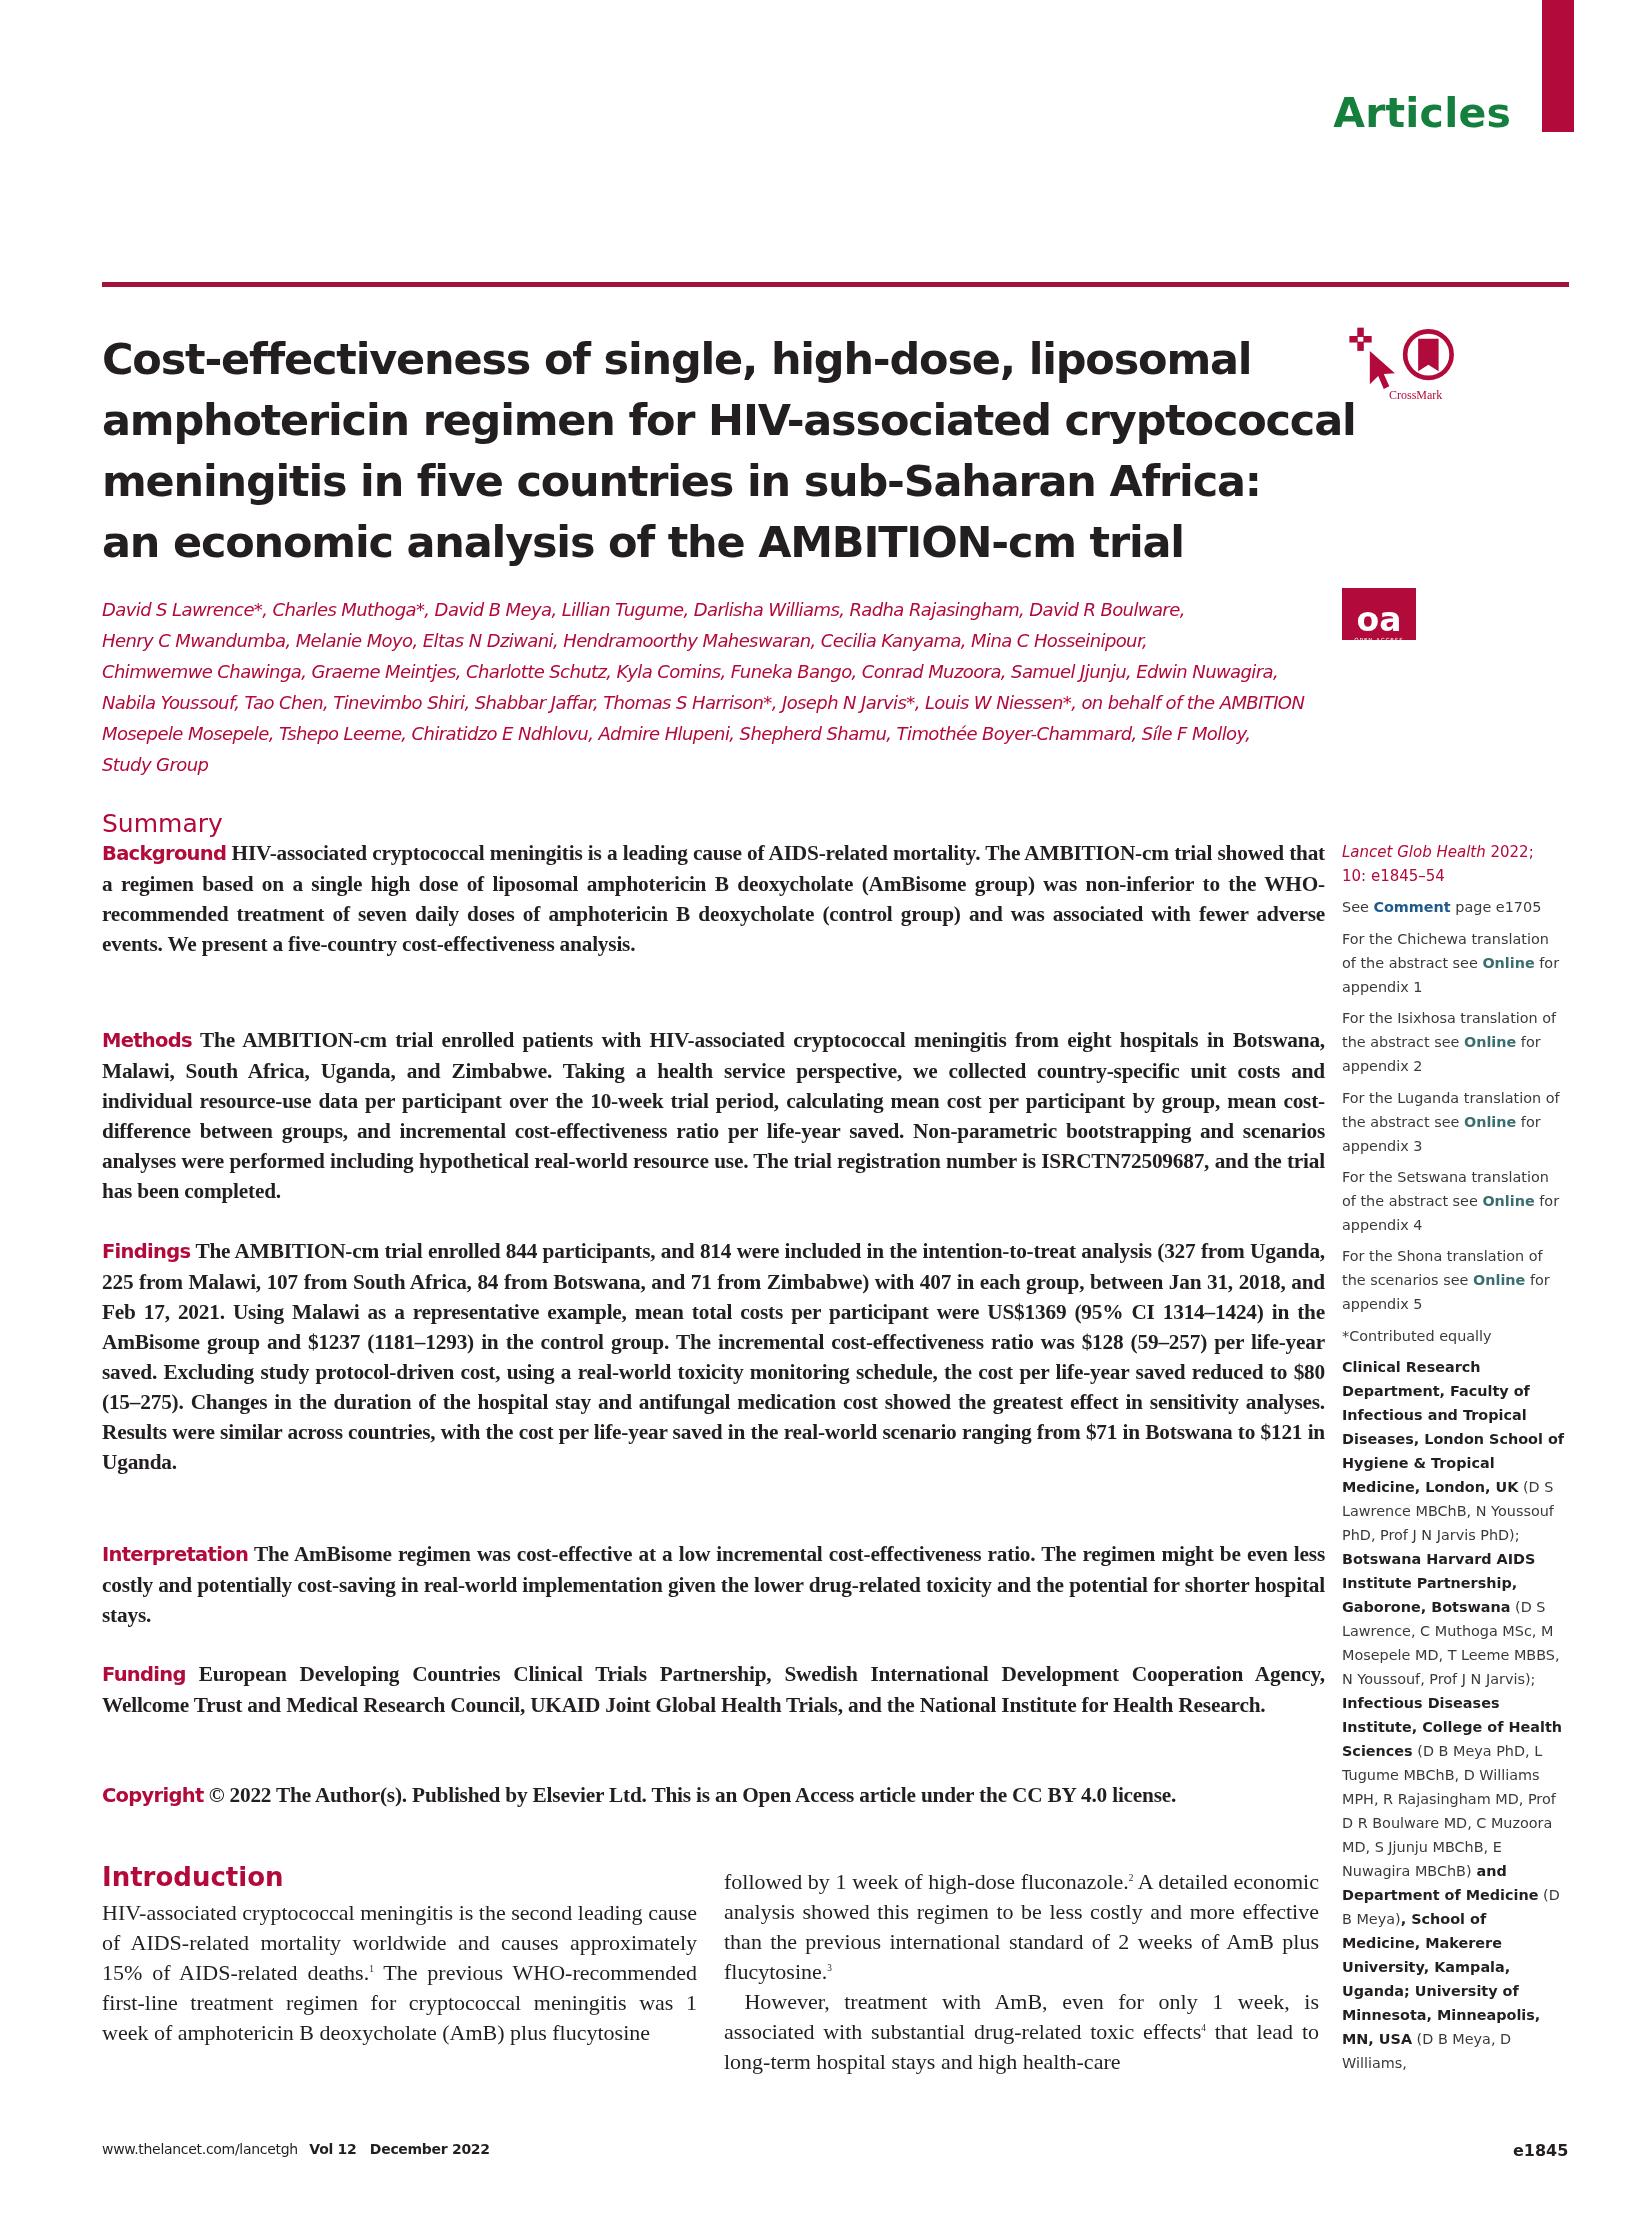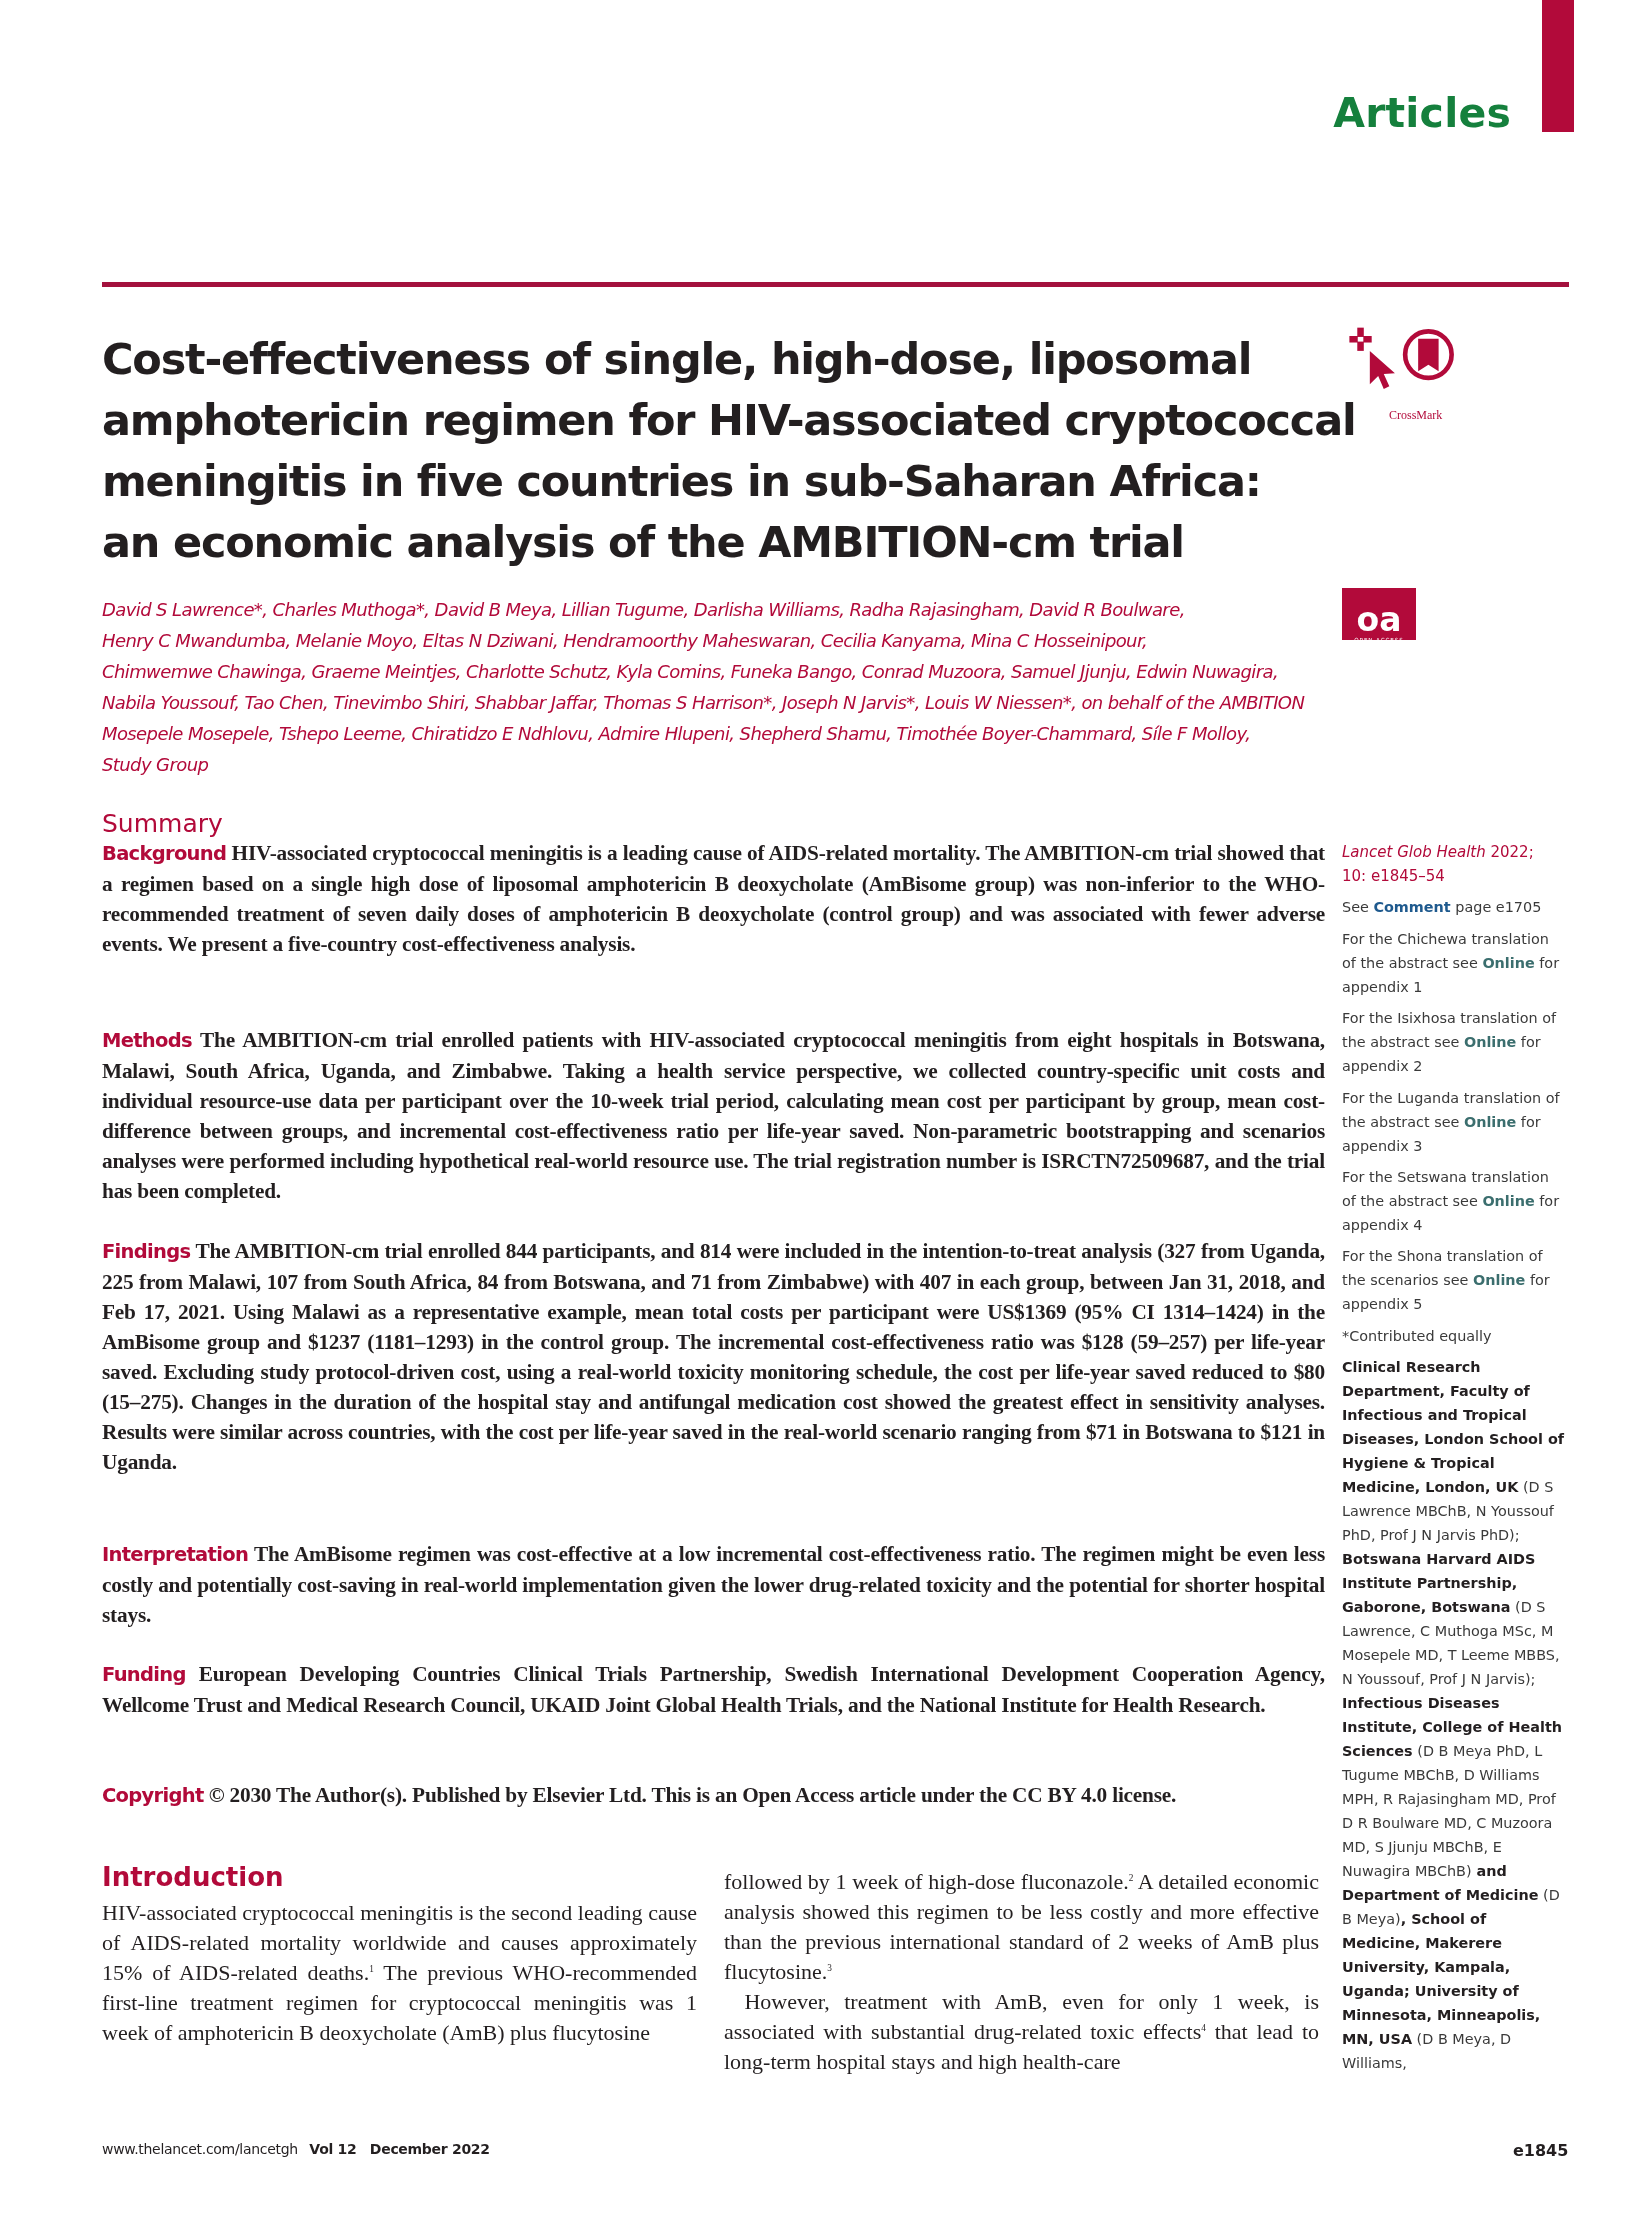--- a/index.html
+++ b/index.html
@@ -10,21 +10,21 @@
   .teal { color: #3b6e6e; }
 
   #top-bar { position: absolute; left: 1542px; top: 0; width: 32px; height: 132px; background: #b20a3a; }
   #section-label { position: absolute; right: 137px; top: 89px; font-size: 41px; font-weight: bold; letter-spacing: 0.2px; color: #15803d; }
   #rule { position: absolute; left: 102px; top: 282px; width: 1467px; height: 4.6px; background: #a3113d; }
 
   #title { position: absolute; left: 102px; top: 329px; width: 1150px; font-size: 43px; line-height: 61px; font-weight: bold; color: #231f20; letter-spacing: -1.2px; }
   #title div { white-space: nowrap; }
 
   #crossmark { position: absolute; left: 1340px; top: 323px; width: 121px; height: 79px; }
-  #crossmark-label { position: absolute; left: 1389px; top: 408px; font-size: 12px; color: #b20a3a; font-family: "Liberation Serif", serif; }
+  #crossmark-label { position: absolute; left: 1389px; top: 388px; font-size: 12px; color: #b20a3a; font-family: "Liberation Serif", serif; }
   #oa-badge { position: absolute; left: 1342px; top: 588px; width: 74px; height: 52px; background: #b20a3a; color: #fff; text-align: center; }
   #oa-badge .oa { font-size: 33px; font-weight: bold; line-height: 35px; margin-top: 14px; font-family: "DejaVu Sans", sans-serif; }
   #oa-badge .oa-sub { font-size: 5.6px; letter-spacing: 0.9px; font-family: "DejaVu Sans", sans-serif; }
 
   #authors { position: absolute; left: 102px; top: 594px; width: 1224px; font-size: 18px; line-height: 31px; font-style: italic; color: #b20a3a; letter-spacing: -0.6px; }
   #authors div { white-space: nowrap; }
 
   #summary-heading { position: absolute; left: 102px; top: 809px; font-size: 25px; color: #b20a3a; font-weight: normal; }
   .abstract-block { position: absolute; left: 102px; width: 1223px; font-size: 21.3px; line-height: 30px; text-align: justify; font-weight: bold; color: #231f20; letter-spacing: -0.2px; }
   .abstract-block .label { font-family: "DejaVu Sans", sans-serif; font-weight: bold; color: #b20a3a; font-size: 19.5px; letter-spacing: -0.7px; }
@@ -118,21 +118,21 @@
   <span>The AmBisome regimen was cost-effective at a low incremental cost-effectiveness ratio. The regimen might be even less costly and potentially cost-saving in real-world implementation given the lower drug-related toxicity and the potential for shorter hospital stays.</span>
 </div>
 
 <div id="abs-funding" class="abstract-block serif">
   <span class="label">Funding</span>
   <span>European Developing Countries Clinical Trials Partnership, Swedish International Development Cooperation Agency, Wellcome Trust and Medical Research Council, UKAID Joint Global Health Trials, and the National Institute for Health Research.</span>
 </div>
 
 <div id="abs-copyright" class="abstract-block serif">
   <span class="label">Copyright</span>
-  <span>© 2030 The Author(s). Published by Elsevier Ltd. This is an Open Access article under the CC BY 4.0 license.</span>
+  <span>© 2022 The Author(s). Published by Elsevier Ltd. This is an Open Access article under the CC BY 4.0 license.</span>
 </div>
 
 <div id="intro-heading" class="sans">Introduction</div>
 
 <div id="intro-col-1" class="intro-col serif">
   <p><span>HIV-associated cryptococcal meningitis is the second leading cause of AIDS-related mortality worldwide and causes approximately 15% of AIDS-related deaths.</span><sup>1</sup><span> The previous WHO-recommended first-line treatment regimen for cryptococcal meningitis was 1 week of amphotericin B deoxycholate (AmB) plus flucytosine</span></p>
 </div>
 
 <div id="intro-col-2" class="intro-col serif">
   <p><span>followed by 1 week of high-dose fluconazole.</span><sup>2</sup><span> A detailed economic analysis showed this regimen to be less costly and more effective than the previous international standard of 2 weeks of AmB plus flucytosine.</span><sup>3</sup></p>

